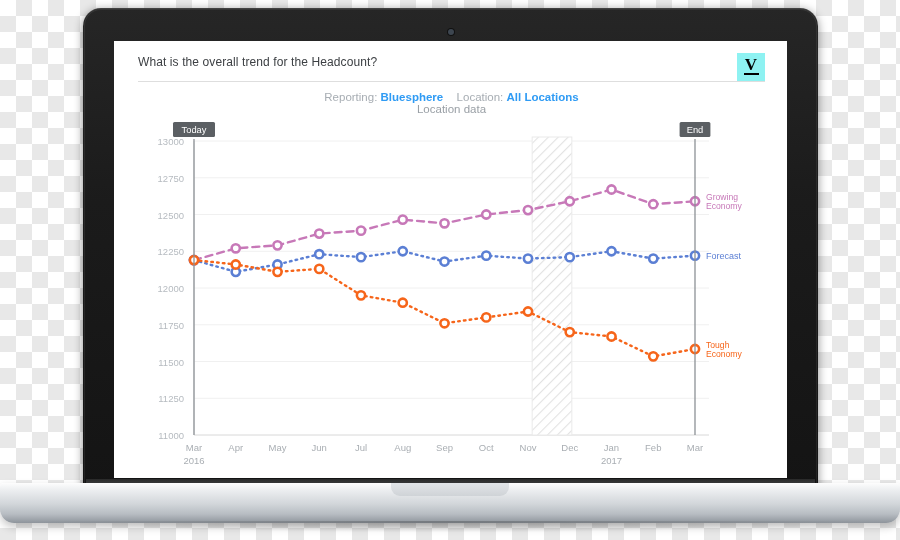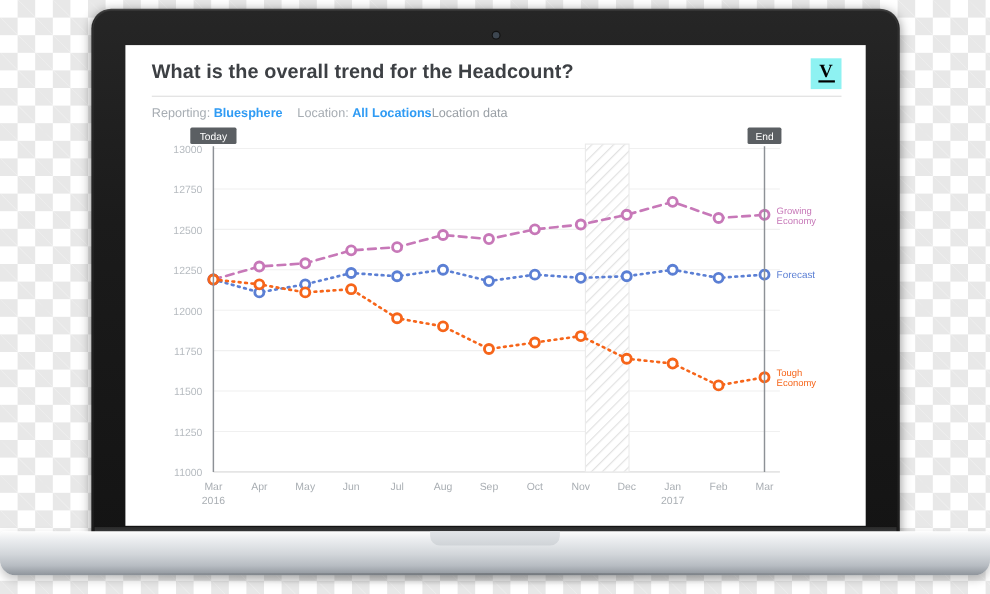--- a/index.html
+++ b/index.html
@@ -68,41 +68,41 @@
   }
   .base-shadow{
     position:absolute; left:40px; top:521px; width:820px; height:11px;
     background:radial-gradient(ellipse at 50% 0%, rgba(0,0,0,.22), rgba(0,0,0,0) 72%);
   }
 
   
   .page { padding: 14px 22px 0 24px; height:100%; position:relative; }
 
   .page-title{
-    font-size:18px; color:#3d4044; font-weight:700; letter-spacing:.1px;
+    font-size:12px; color:#3d4044; font-weight:400; letter-spacing:.1px;
     padding-bottom:11px;
   }
   .title-row{ display:flex; align-items:flex-start; justify-content:space-between; }
 
   .logo{
     width:28px; height:28px; background:#8ef2f2;
     display:flex; flex-direction:column; align-items:center; justify-content:center;
     flex:none; margin-top:-2px;
   }
   .logo .v{
     font-size:17px; font-weight:700; color:#000; line-height:12px;
     font-family:"Liberation Serif", serif;
   }
   .logo .bar{ width:15px; height:2.5px; background:#000; margin-top:2px; }
 
   .hr{ height:1px; background:#dedede; }
 
   .meta-row{
     display:flex; align-items:center; justify-content:flex-start;
-    padding:9px 0 0 0; font-size:11.5px;
+    padding:9px 0 0 0; font-size:11.5px;flex-direction:column;
   }
   .meta-left{ color:#9aa0a6; }
   .meta-left .val{ color:#2f9bf4; font-weight:700; }
   .meta-left .lbl{ color:#a7adb3; }
   .meta-left .sp{ display:inline-block; width:7px; }
   .meta-right{ color:#9aa0a6; font-size:11.5px; }
 
   
   .chart-wrap{ position:relative; margin-top:6px; height:360px; }
   svg{ display:block; }

